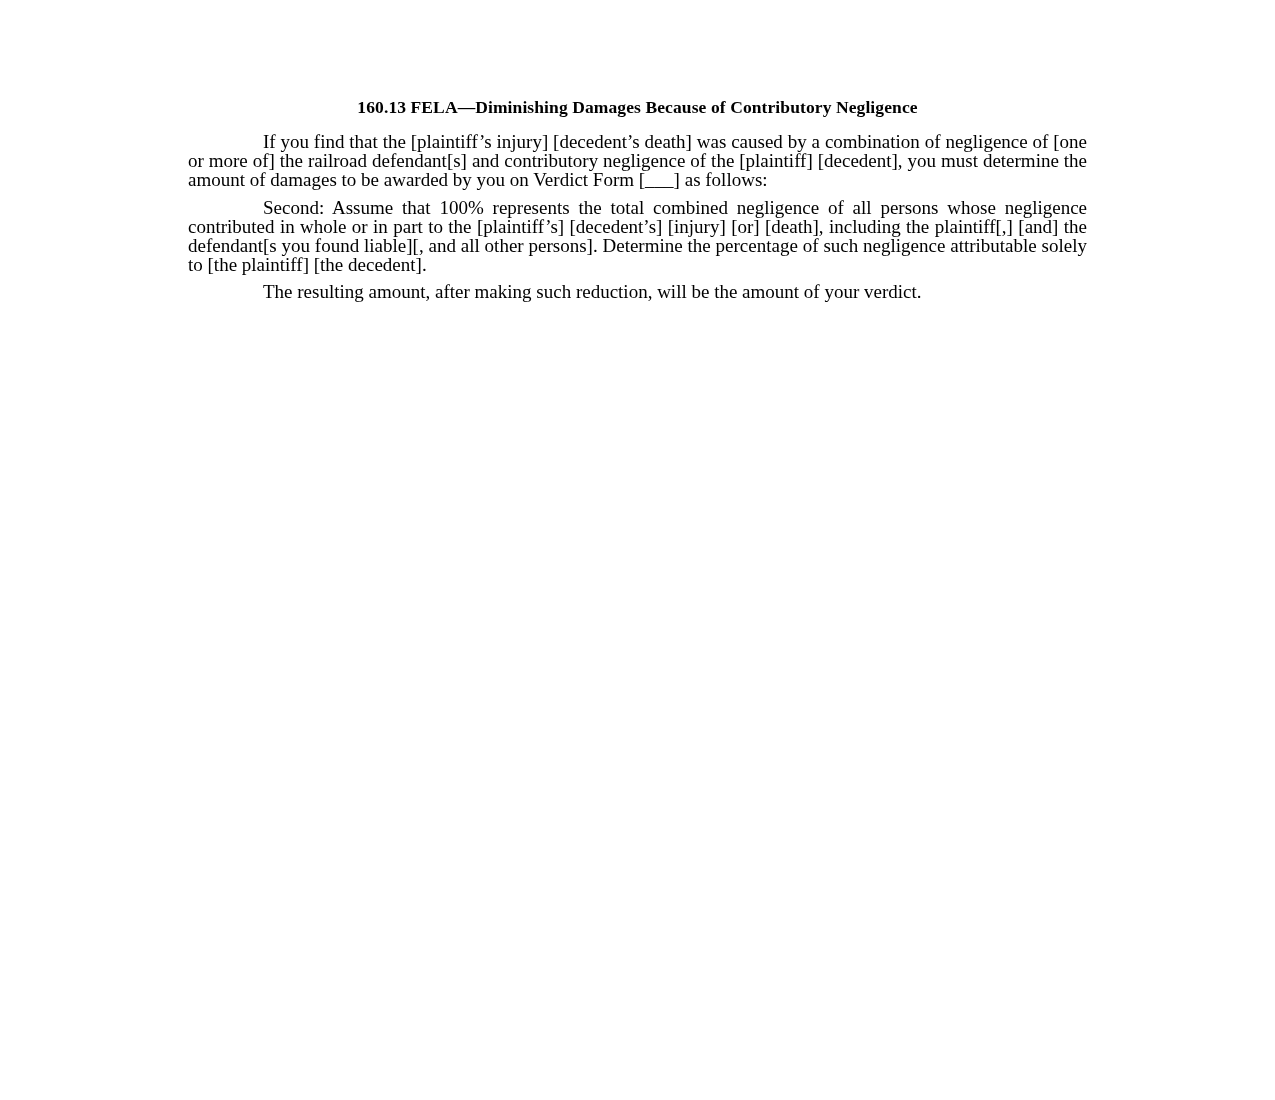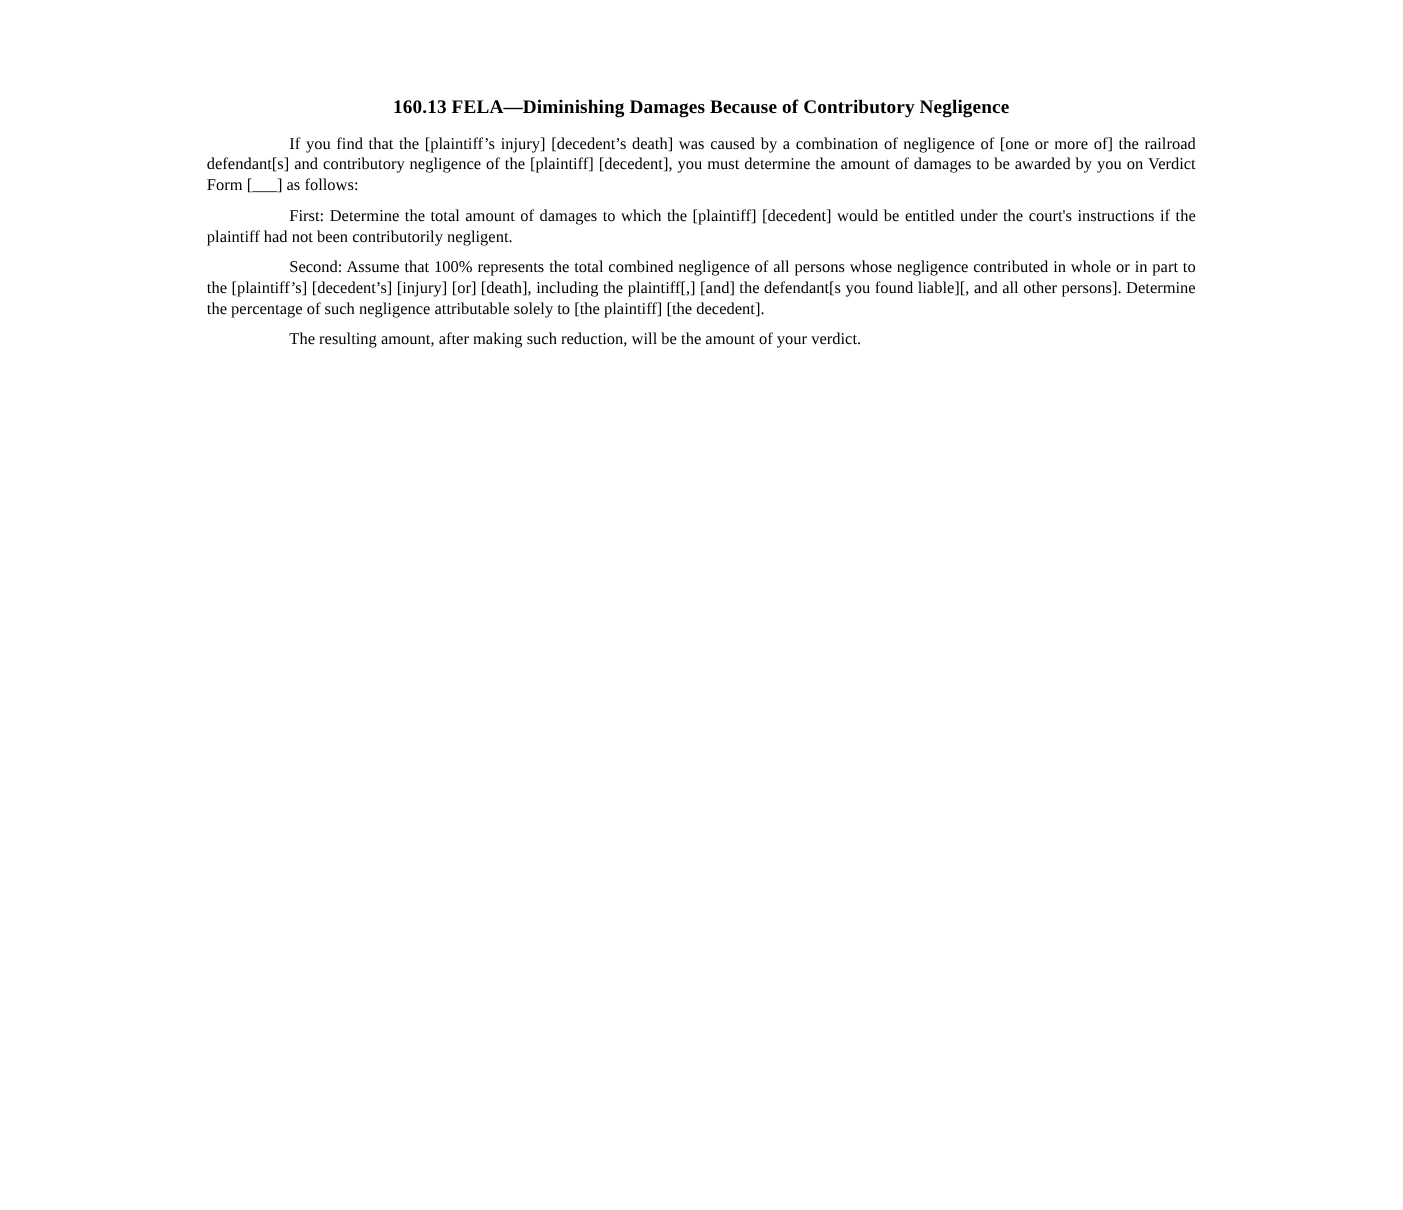--- a/index.html
+++ b/index.html
@@ -11,41 +11,40 @@
       width: 1275px;
       height: 1100px;
       position: relative;
       overflow: hidden;
       font-family: "Liberation Serif", "DejaVu Serif", serif;
       color: #000000;
     }
     .page {
       position: absolute;
       left: 188px;
-      top: 86px;
+      top: 96px;
       width: 899px;
     }
     .title {
       font-weight: bold;
       font-size: 17.5px;
       text-align: center;
       margin: 0 0 14px 0;
       line-height: 22px;
       letter-spacing: 0.1px;
     }
     .para {
-      font-size: 15px;
+      font-size: 19px;
       line-height: 19.2px;
       text-align: justify;
       text-indent: 75px;
       margin: 0 0 8px 0;
     }
   </style>
 </head>
 <body>
 
 <div class="page">
   <h1 class="title">160.13 FELA—Diminishing Damages Because of Contributory Negligence</h1>
   <p class="para">If you find that the [plaintiff’s injury] [decedent’s death] was caused by a combination of negligence of [one or more of] the railroad defendant[s] and contributory negligence of the [plaintiff] [decedent], you must determine the amount of damages to be awarded by you on Verdict Form [___] as follows:</p>
-  <p class="para">First: Determine the total amount of damages to which the [plaintiff] [decedent] would be entitled under the court's instructions if the plaintiff had not been contributorily negligent.</p>
   <p class="para">Second: Assume that 100% represents the total combined negligence of all persons whose negligence contributed in whole or in part to the [plaintiff’s] [decedent’s] [injury] [or] [death], including the plaintiff[,] [and] the defendant[s you found liable][, and all other persons]. Determine the percentage of such negligence attributable solely to [the plaintiff] [the decedent].</p>
   <p class="para">The resulting amount, after making such reduction, will be the amount of your verdict.</p>
 </div>
 
 </body></html>

